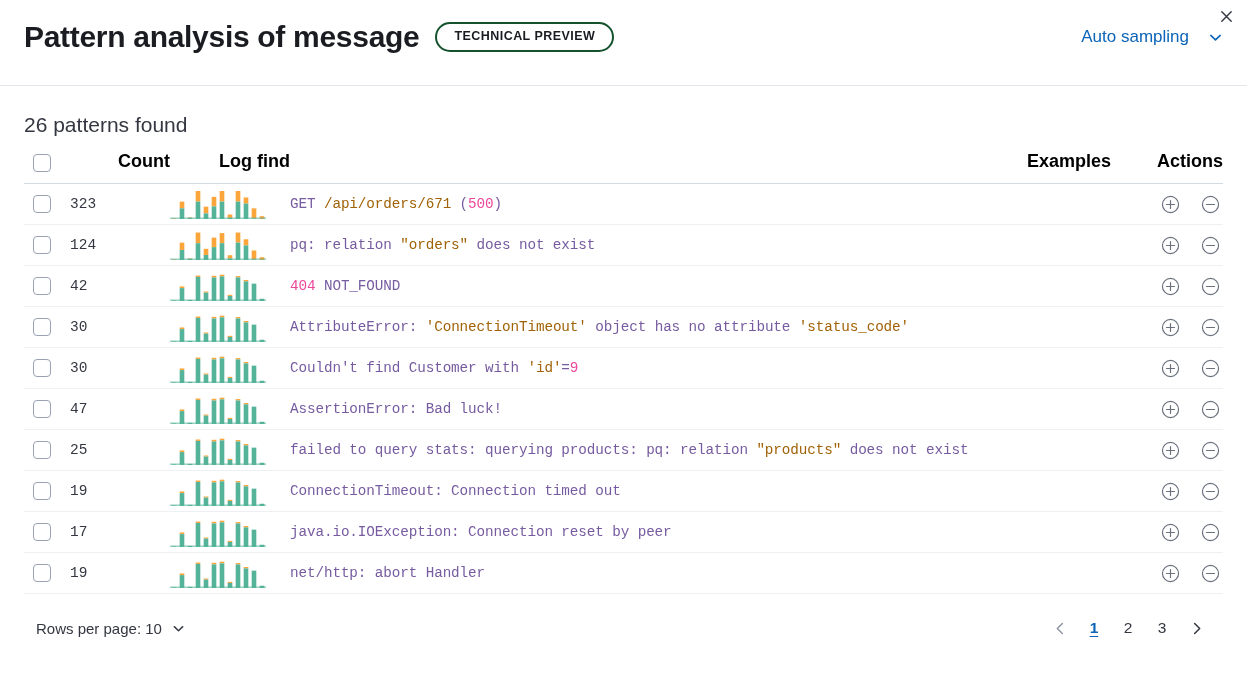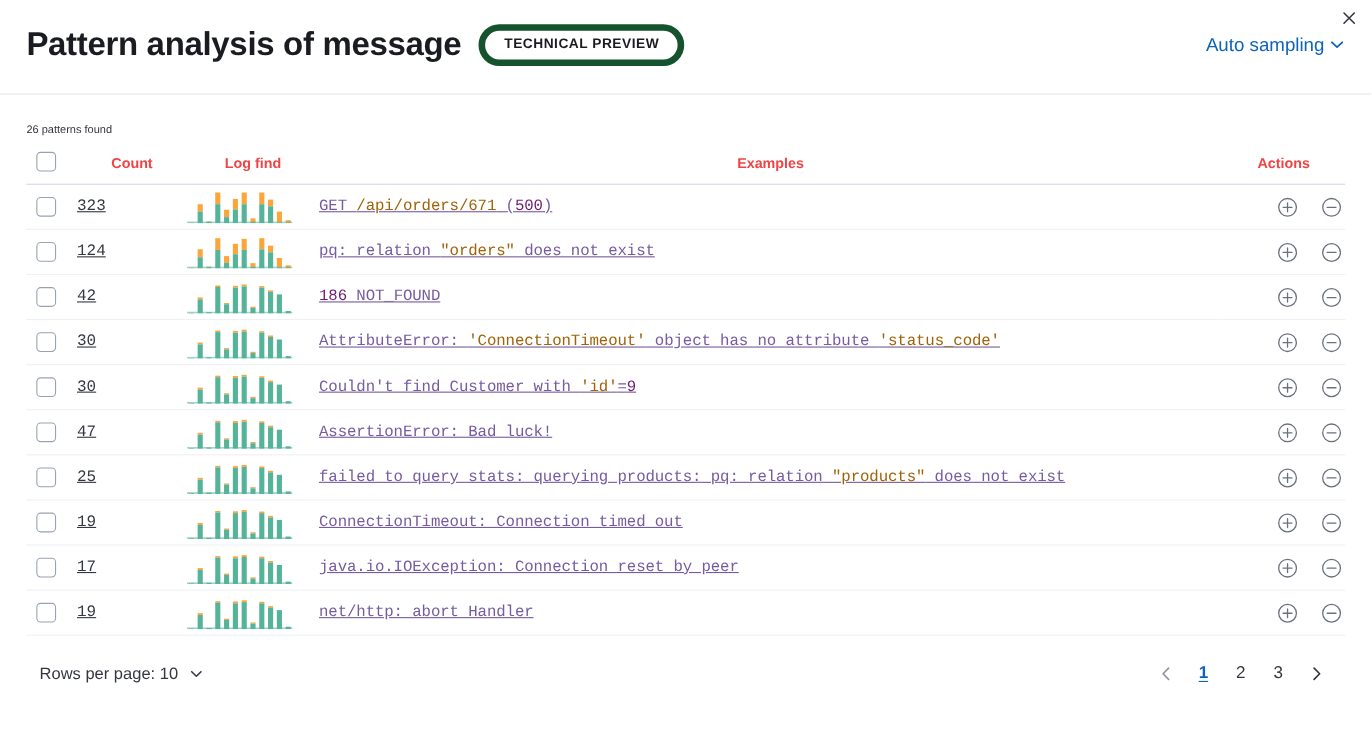--- a/index.html
+++ b/index.html
@@ -31,76 +31,75 @@
   .title {
     font-size: 30px;
     font-weight: 700;
     color: #1a1c21;
     letter-spacing: -0.3px;
     line-height: 1;
     white-space: nowrap;
   }
   .badge {
     margin-left: 16px;
-    border: 6px solid #14532d;
+    border: 2px solid #14532d;
     border-radius: 999px;
     padding: 6px 17px 7px;
     font-size: 12.5px;
     font-weight: 700;
     letter-spacing: 0.45px;
     color: #1a1c21;
     background: #fff;
     line-height: 1;
     white-space: nowrap;
   }
   .header-right {
     margin-left: auto;
     display: flex;
     align-items: center;
-    gap: 4px;
+    gap: 19px;
     color: #0b64b8;
     font-size: 17px;
     cursor: pointer;
     padding-right: 8px;
   }
   .chev { display: inline-block; width: 15px; height: 15px; }
   .chev svg { display:block; }
   .close-btn {
     position: absolute;
     top: 3px; right: 8px;
     width: 26px; height: 26px;
     display: flex; align-items: center; justify-content: center;
     cursor: pointer;
     color: #343741;
   }
 
   
   .body { padding: 0 24px; }
   .patterns-found {
-    font-size: 10px;
+    font-size: 21px;
     color: #343741;
     padding: 27px 0 14px 0;
   }
 
   table.ptable { width: 100%; border-collapse: collapse; table-layout: fixed; }
   table.ptable th {
-    text-align: center;
-    font-size: 13px;
+    text-align: right;
+    font-size: 18px;
     font-weight: 700;
-    color: #ef4444;
+    color: #000000;
     padding: 0 0 11px 0;
     border-bottom: 1px solid #d3dae6;
     vertical-align: bottom;
   }
   table.ptable td {
     border-bottom: 1px solid #eef0f3;
     padding: 0;
     height: 41px;
     vertical-align: middle;
-    text-decoration: underline;
   }
   .col-check { width: 46px; }
   .col-count { width: 100px; }
   .col-rate  { width: 120px; }
   .col-ex    { width: auto; }
   .col-act   { width: 112px; }
 
   th.th-act { text-align: right; padding-right: 12px; margin-top: 28px; }
 
   .cbox {
@@ -123,21 +122,21 @@
   .spark { width: 96px; height: 30px; display:block; }
 
   .ex-cell {
     font-family: "Liberation Mono", monospace;
     font-size: 14.3px;
     color: #765ba0;
     white-space: nowrap;
     letter-spacing: -0.1px;
   }
   .tok-str { color: #a16207; }
-  .tok-num { color: #701a75; }
+  .tok-num { color: #ec4899; }
 
   .act-cell { text-align: right; padding-right: 8px; white-space: nowrap; }
   .act-btn {
     display: inline-flex;
     align-items: center; justify-content: center;
     width: 26px; height: 26px;
     margin-left: 14px;
     cursor: pointer;
     color: #6a717d;
     vertical-align: middle;
@@ -344,21 +343,21 @@
                 <rect x="57.68" y="24.96" width="4.64" height="5.04" fill="#54b399"></rect>
                 <rect x="65.68" y="5.08" width="4.64" height="1.40" fill="#fca53b"></rect>
                 <rect x="65.68" y="6.48" width="4.64" height="23.52" fill="#54b399"></rect>
                 <rect x="73.68" y="9.00" width="4.64" height="1.40" fill="#fca53b"></rect>
                 <rect x="73.68" y="10.40" width="4.64" height="19.60" fill="#54b399"></rect>
                 <rect x="81.68" y="12.64" width="4.64" height="17.36" fill="#54b399"></rect>
                 <rect x="89.68" y="27.76" width="4.64" height="2.24" fill="#54b399"></rect>
                 <rect x="0" y="28.4" width="96" height="1.6" fill="#54b399" opacity="0.55"></rect>
               </svg>
             </td>
-            <td class="ex-cell"><span class="tok-num">186</span><span>&nbsp;NOT_FOUND</span></td>
+            <td class="ex-cell"><span class="tok-num">404</span><span>&nbsp;NOT_FOUND</span></td>
             <td class="act-cell"><span class="act-btn">
                 <svg viewBox="0 0 24 24" width="21" height="21" fill="none" stroke="#6a717d" stroke-width="1.35">
                   <circle cx="12" cy="12" r="9.2"></circle>
                   <path d="M12 7.4 V16.6 M7.4 12 H16.6" stroke-linecap="round"></path>
                 </svg>
               </span><span class="act-btn">
                 <svg viewBox="0 0 24 24" width="21" height="21" fill="none" stroke="#6a717d" stroke-width="1.35">
                   <circle cx="12" cy="12" r="9.2"></circle>
                   <path d="M7.4 12 H16.6" stroke-linecap="round"></path>
                 </svg>

